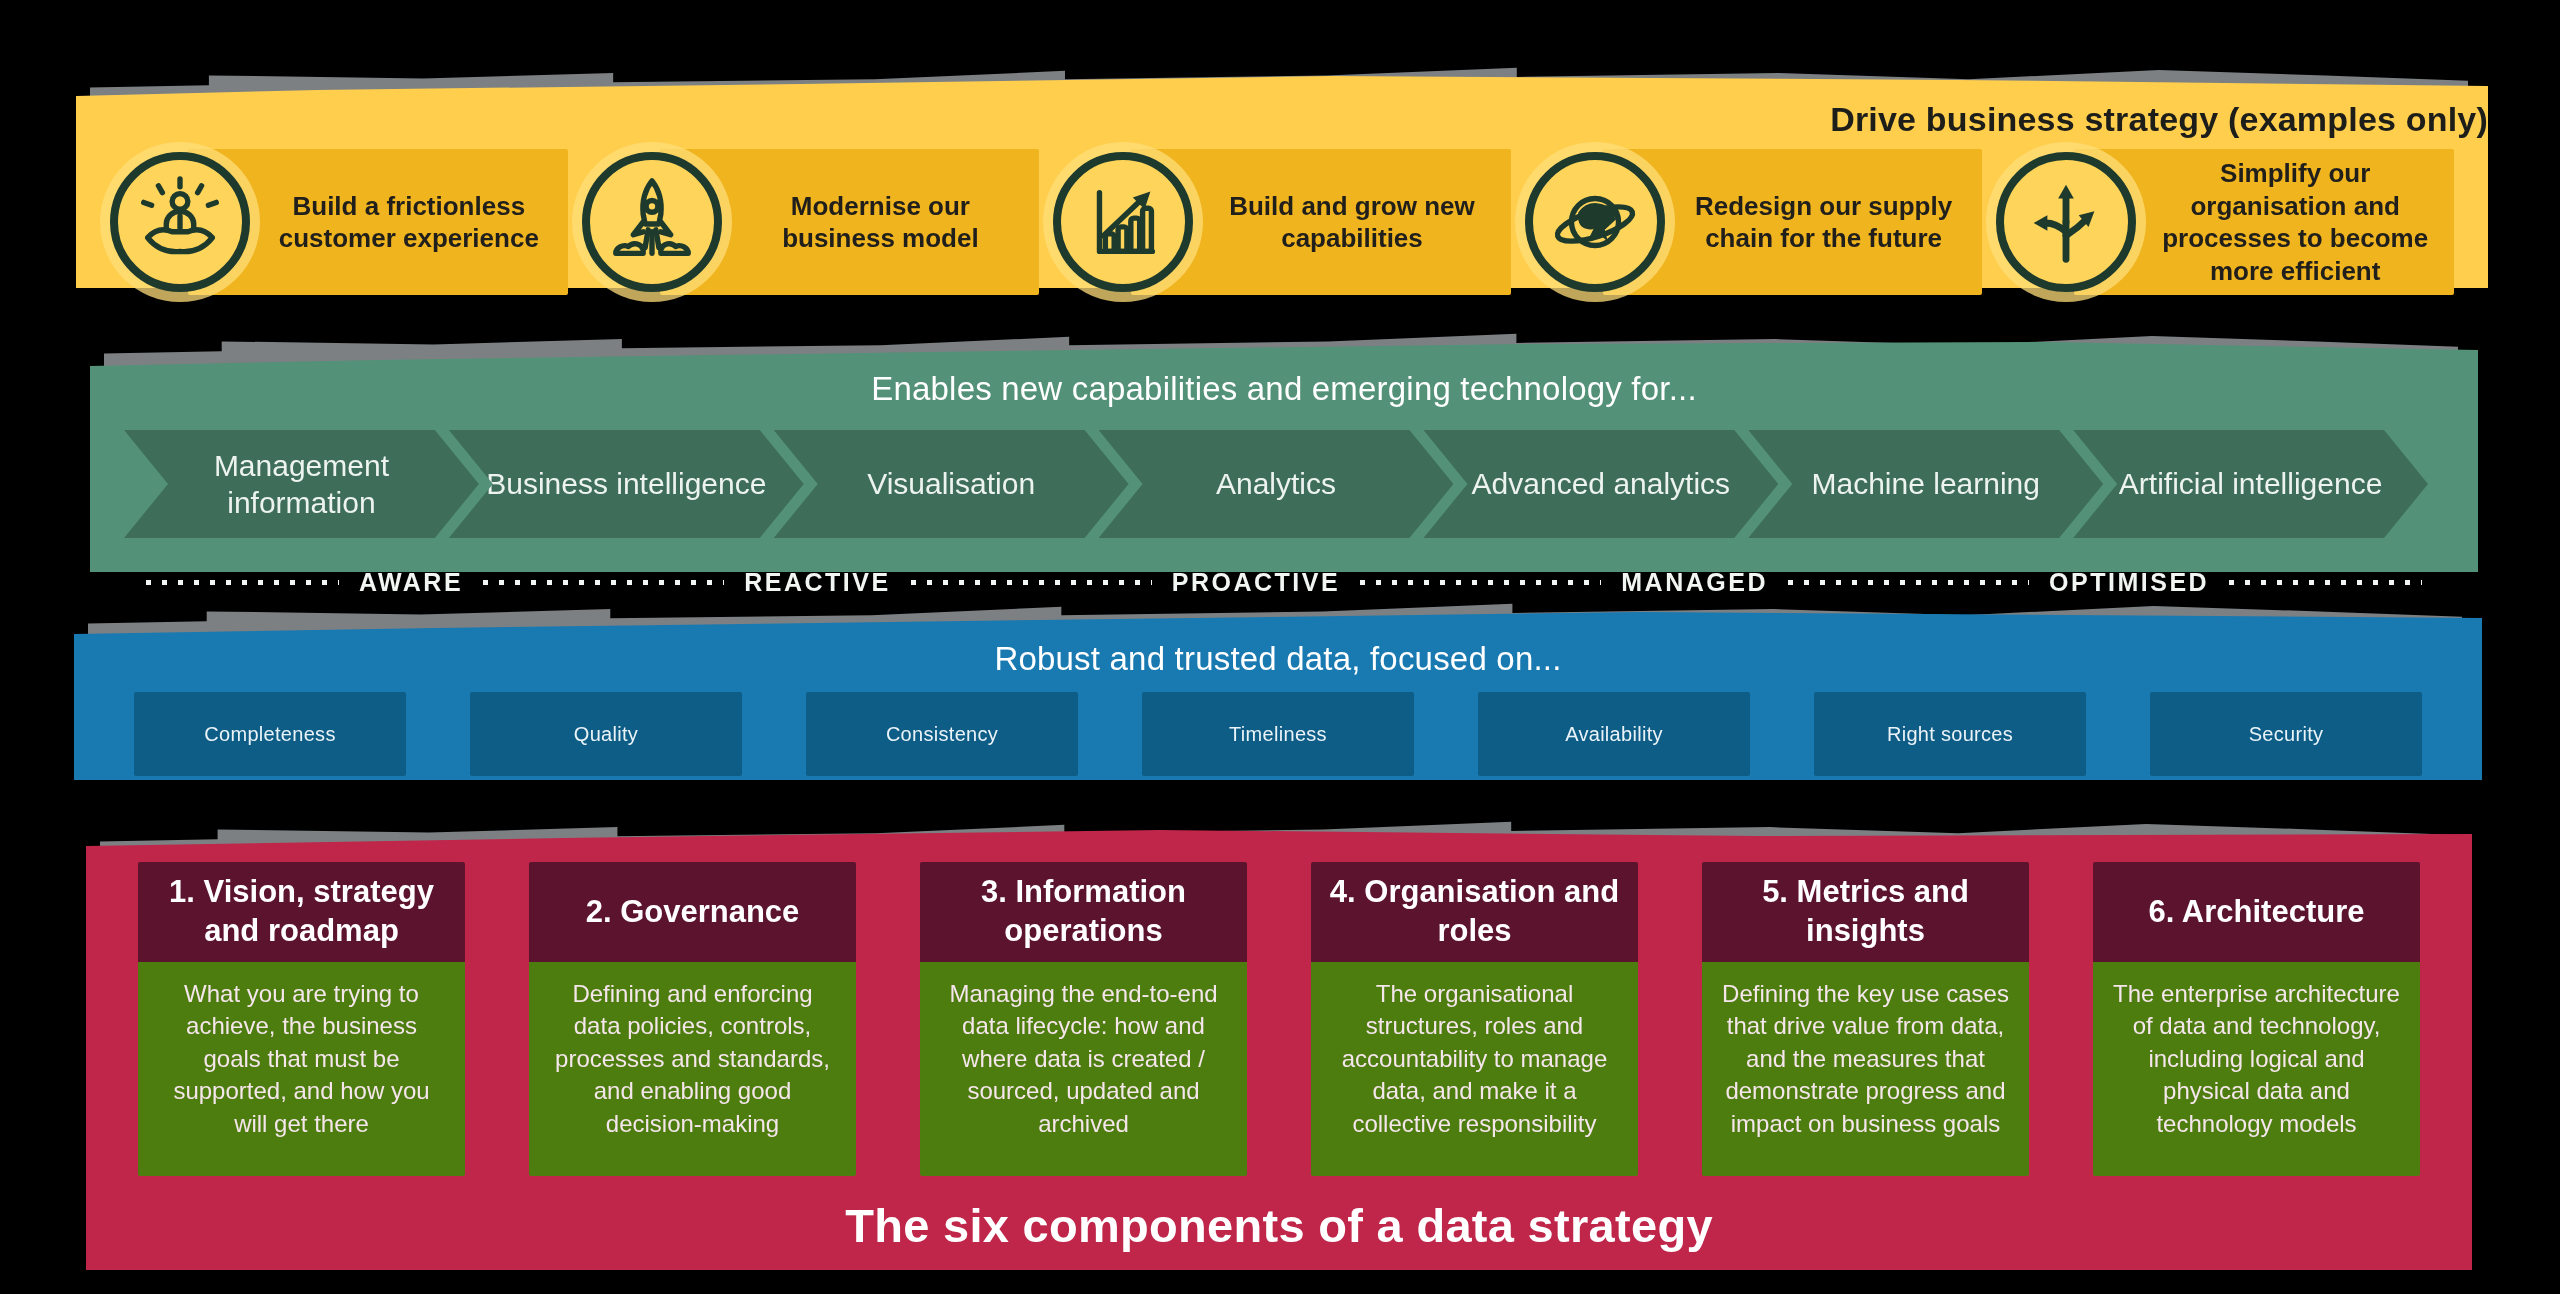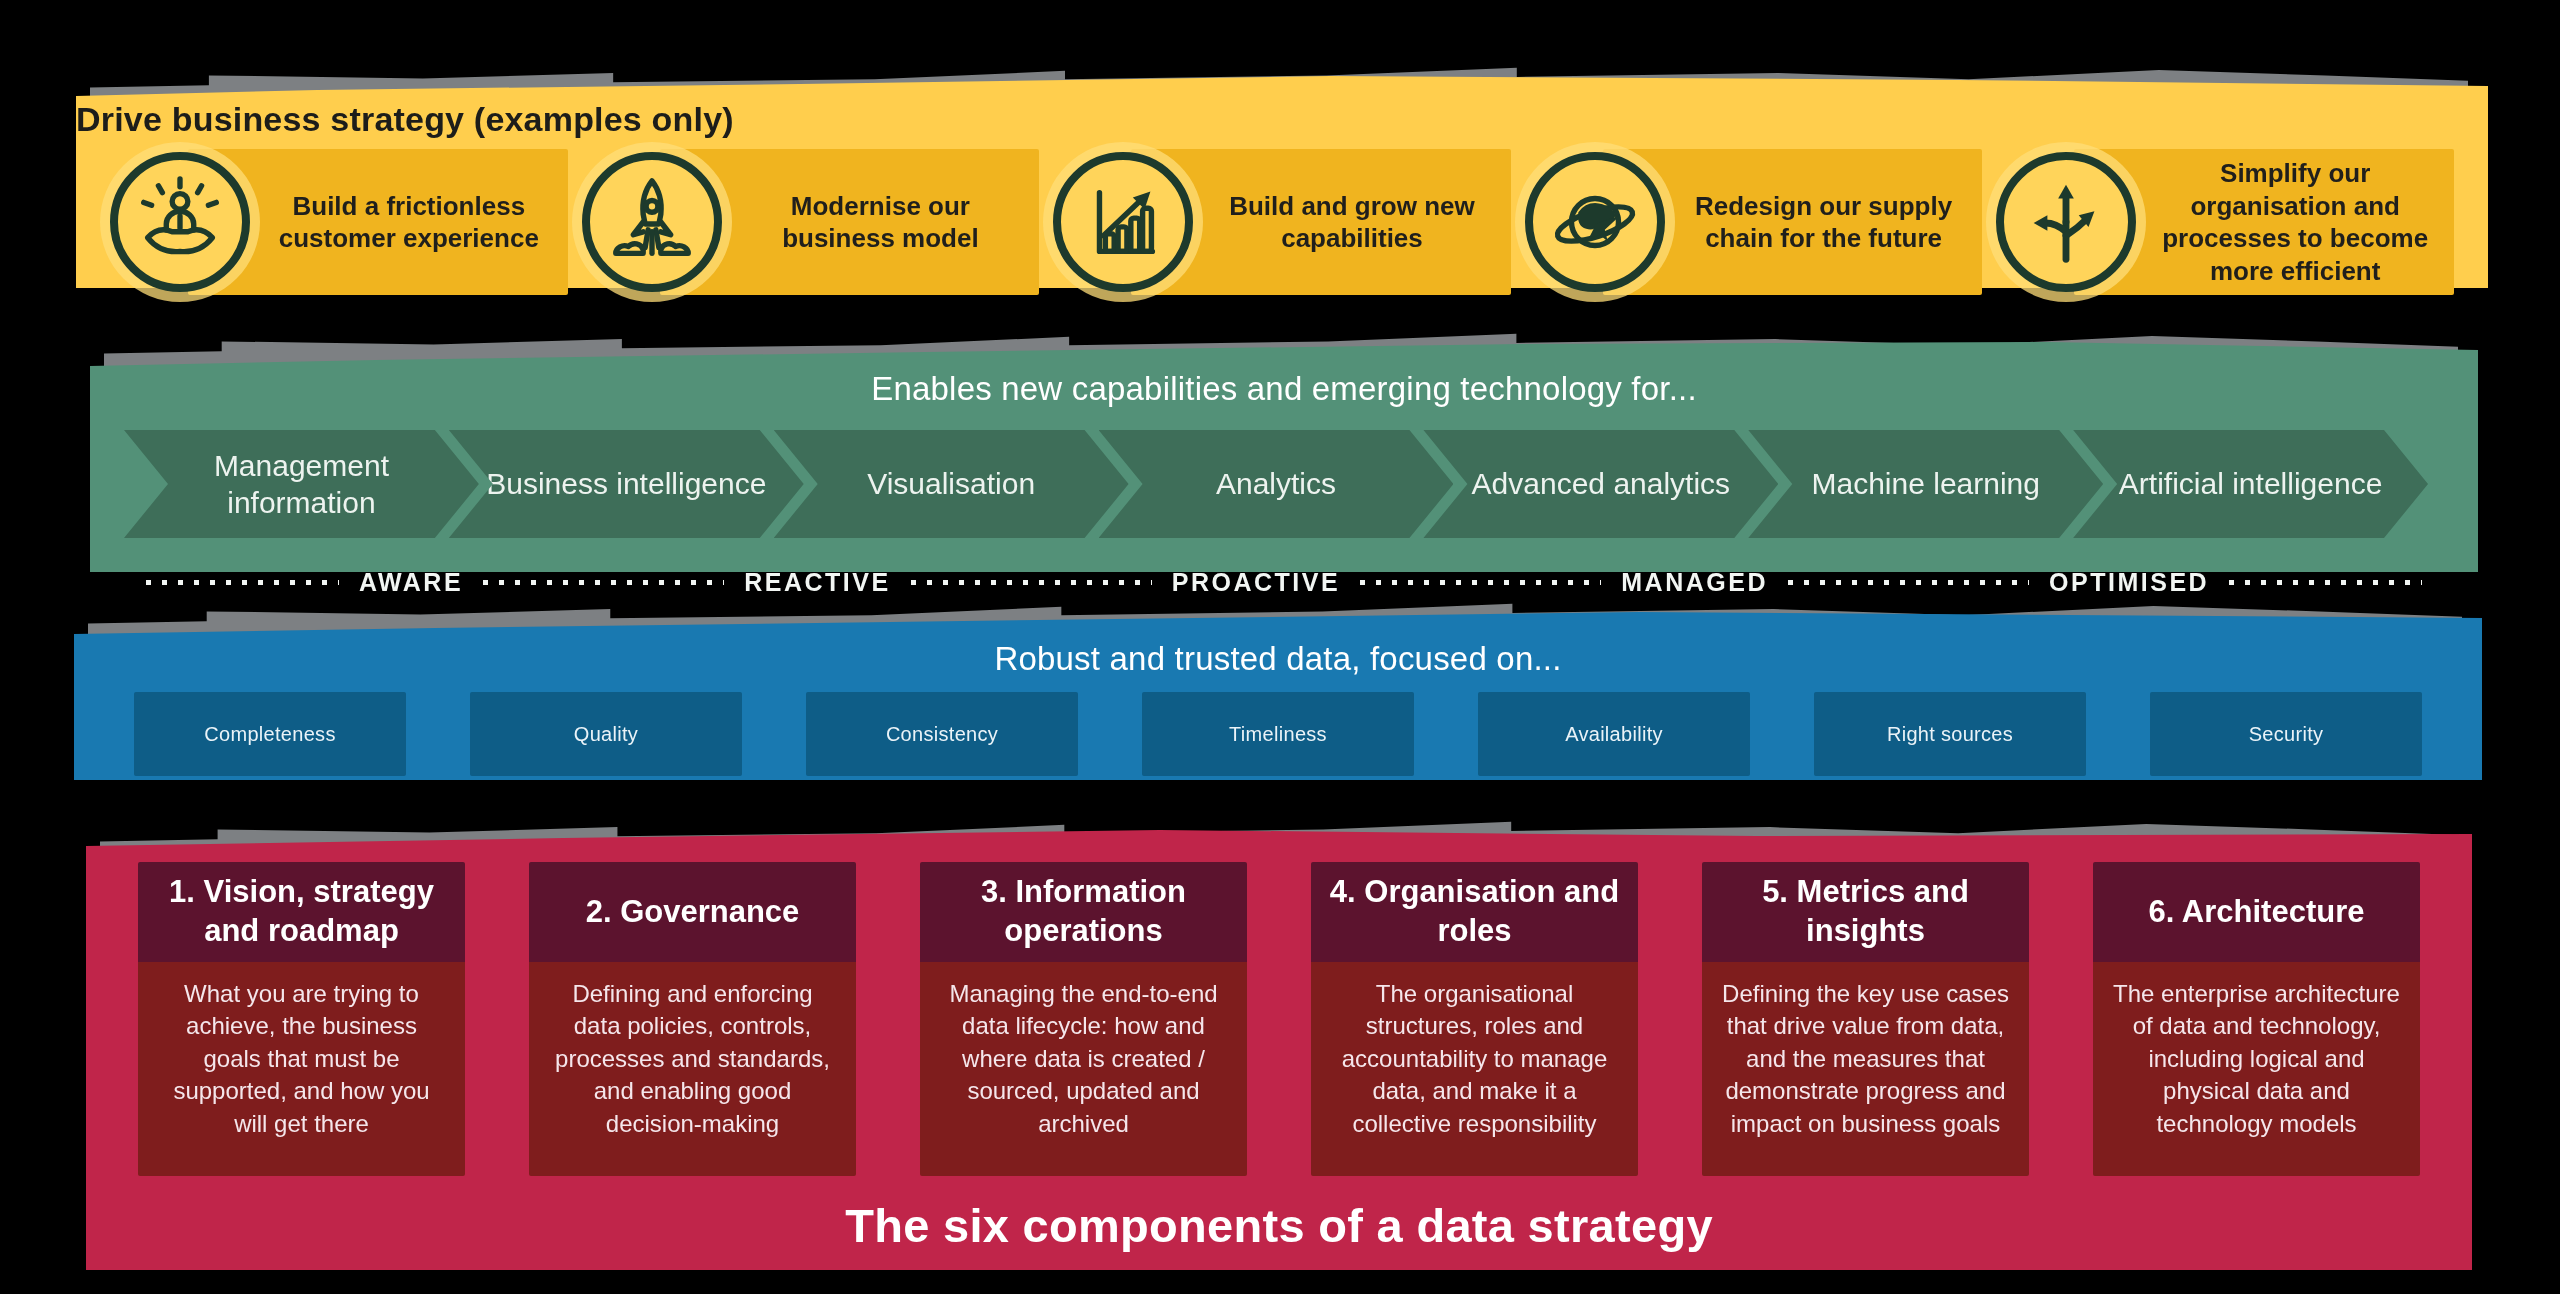--- a/index.html
+++ b/index.html
@@ -12,21 +12,21 @@
     position:absolute;top:-12px;left:14px;right:20px;height:38px;background:#7d8083;z-index:0;
     clip-path:polygon(0 100%,0 62%,5% 56%,5% 30%,14% 38%,22% 24%,22% 48%,33% 40%,41% 18%,41% 40%,52% 30%,60% 10%,60% 34%,71% 24%,79% 40%,87% 16%,94% 30%,100% 44%,100% 100%);
   }
   .band .fill{position:absolute;inset:0;z-index:1;}
   .band .content{position:relative;z-index:2;height:100%;}
 
   
   .yellow{left:76px;top:76px;width:2412px;height:212px;}
   .yellow .fill{background:#FFCE4D;clip-path:polygon(0 20px,10% 14px,30% 8px,52% 0,78% 4px,100% 10px,100% 100%,0 100%);}
   .band-title-dark{
-    padding-top:24px;text-align:left;font-size:34px;font-weight:700;color:#1d1d1a;letter-spacing:.2px;
+    padding-top:24px;text-align:right;font-size:34px;font-weight:700;color:#1d1d1a;letter-spacing:.2px;
   }
   .items-row{display:flex;gap:14px;margin:10px 34px 0 34px;height:146px;align-items:center;}
   .strategy-item{flex:1;display:flex;align-items:center;height:146px;position:relative;}
   .icon-circle{
     position:relative;z-index:2;flex:0 0 auto;width:124px;height:124px;border-radius:50%;
     border:8px solid #1d3a2c;background:#FFD45A;box-shadow:0 0 0 10px rgba(255,222,120,.75);
     display:flex;align-items:center;justify-content:center;
   }
   .icon-circle svg{width:98px;height:98px;}
   .item-label{
@@ -68,21 +68,21 @@
   
   .red{left:86px;top:830px;width:2386px;height:440px;}
   .red .fill{background:#C0254A;clip-path:polygon(0 16px,20% 8px,45% 0,70% 6px,100% 4px,100% 100%,0 100%);}
   .cards-row{display:flex;gap:64px;margin:32px 52px 0 52px;height:314px;align-items:stretch;}
   .card{flex:1;display:flex;flex-direction:column;border-radius:2px;overflow:hidden;}
   .card-header{
     background:#5C132E;color:#ffffff;min-height:100px;display:flex;align-items:center;justify-content:center;
     text-align:center;font-size:31px;font-weight:700;line-height:1.25;padding:8px 16px;box-sizing:border-box;
   }
   .card-body{
-    background:#7f1d1d;color:#F5E6EB;flex:1;padding:16px 18px;box-sizing:border-box;
+    background:#4d7c0f;color:#F5E6EB;flex:1;padding:16px 18px;box-sizing:border-box;
     text-align:center;font-size:24px;line-height:1.35;
   }
   .red-title{
     margin-top:22px;text-align:center;font-size:47px;font-weight:700;color:#ffffff;letter-spacing:.3px;
   }
 </style>
 </head>
 <body>
 
 <div class="canvas">

